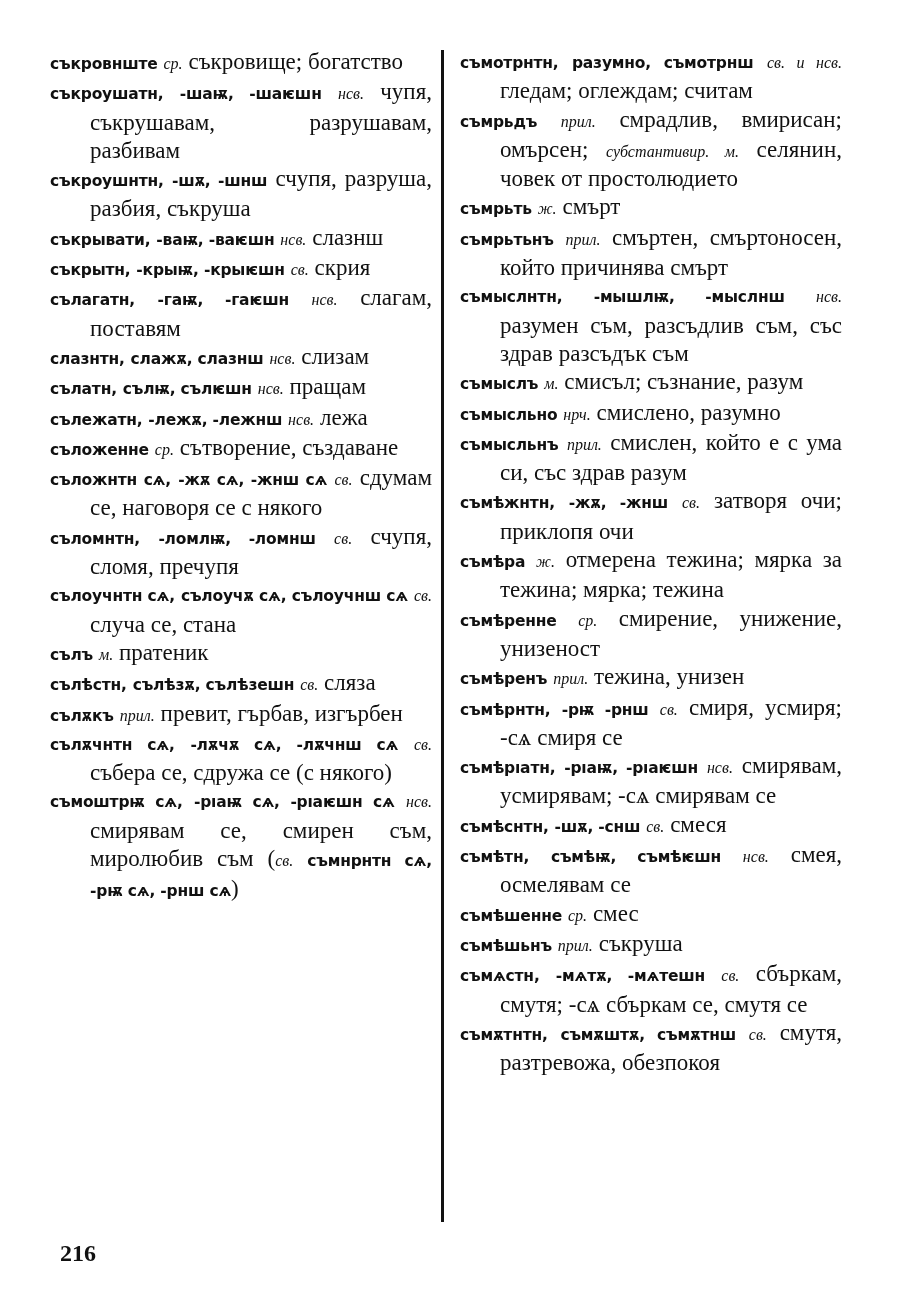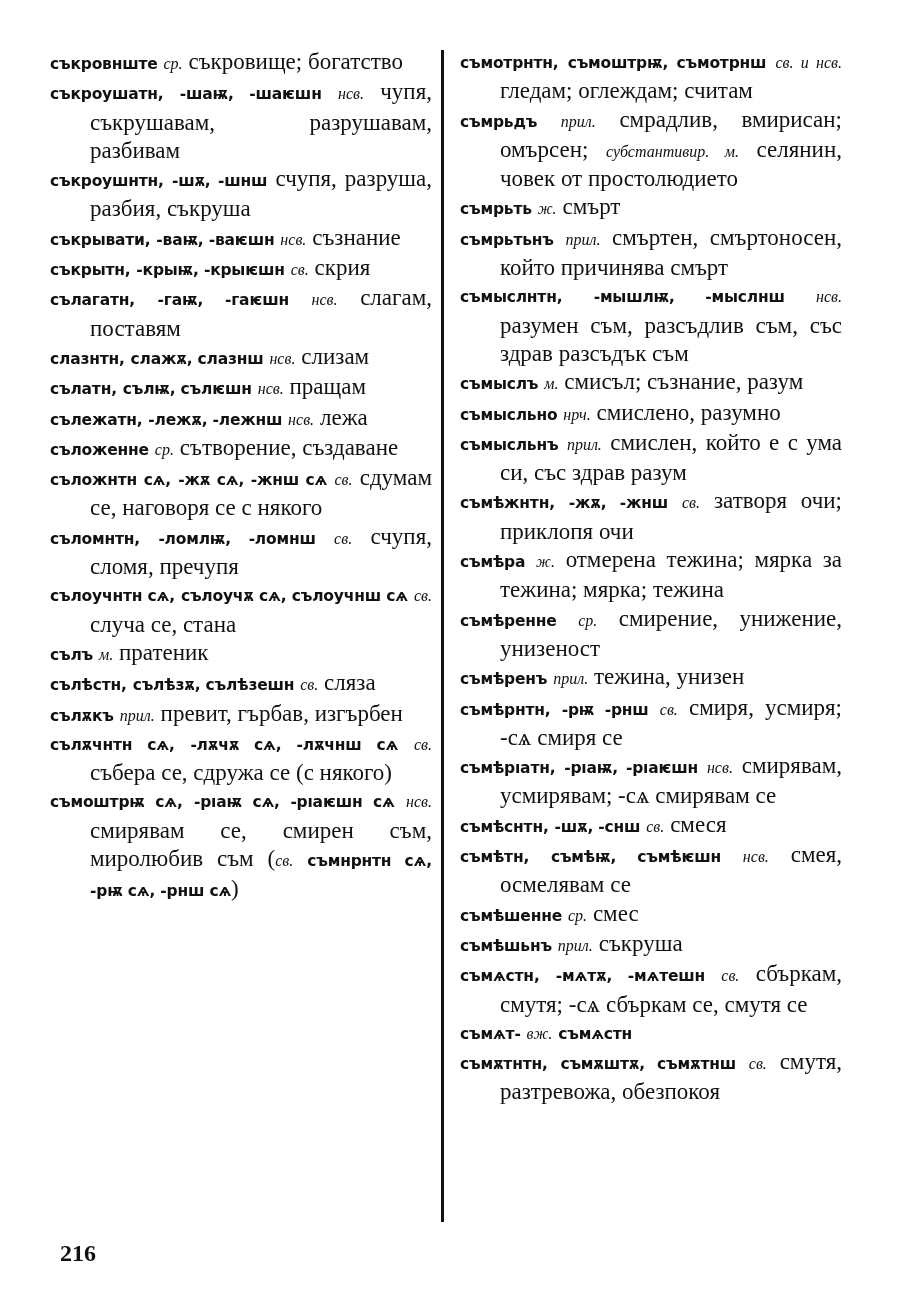--- a/index.html
+++ b/index.html
@@ -41,57 +41,56 @@
 </head>
 <body>
 
 <div class="page">
 
   <div class="column col-left">
 
     <div class="entry"><span class="hw">съкровнште</span> <span class="gram">ср.</span> <span class="def">съкровище; богатство</span></div>
     <div class="entry"><span class="hw">съкроушатн,</span> <span class="forms">-шаѭ, -шаѥшн</span> <span class="gram">нсв.</span> <span class="def">чупя, съкрушавам, разрушавам, разбивам</span></div>
     <div class="entry"><span class="hw">съкроушнтн,</span> <span class="forms">-шѫ, -шнш</span> <span class="def">счупя, разруша, разбия, съкруша</span></div>
-    <div class="entry"><span class="hw">съкрывати,</span> <span class="forms">-ваѭ, -ваѥшн</span> <span class="gram">нсв.</span> <span class="def">съзнание</span></div>
+    <div class="entry"><span class="hw">съкрывати,</span> <span class="forms">-ваѭ, -ваѥшн</span> <span class="gram">нсв.</span> <span class="def">слазнш</span></div>
     <div class="entry"><span class="hw">съкрытн,</span> <span class="forms">-крыѭ, -крыѥшн</span> <span class="gram">св.</span> <span class="def">скрия</span></div>
     <div class="entry"><span class="hw">сълагатн,</span> <span class="forms">-гаѭ, -гаѥшн</span> <span class="gram">нсв.</span> <span class="def">слагам, поставям</span></div>
     <div class="entry"><span class="hw">слазнтн,</span> <span class="forms">слажѫ, слазнш</span> <span class="gram">нсв.</span> <span class="def">слизам</span></div>
     <div class="entry"><span class="hw">сълатн,</span> <span class="forms">сълѭ, сълѥшн</span> <span class="gram">нсв.</span> <span class="def">пращам</span></div>
     <div class="entry"><span class="hw">сълежатн,</span> <span class="forms">-лежѫ, -лежнш</span> <span class="gram">нсв.</span> <span class="def">лежа</span></div>
     <div class="entry"><span class="hw">съложенне</span> <span class="gram">ср.</span> <span class="def">сътворение, създаване</span></div>
     <div class="entry"><span class="hw">съложнтн сѧ,</span> <span class="forms">-жѫ сѧ, -жнш сѧ</span> <span class="gram">св.</span> <span class="def">сдумам се, наговоря се с някого</span></div>
     <div class="entry"><span class="hw">съломнтн,</span> <span class="forms">-ломлѭ, -ломнш</span> <span class="gram">св.</span> <span class="def">счупя, сломя, пречупя</span></div>
     <div class="entry"><span class="hw">сълоучнтн сѧ,</span> <span class="forms">сълоучѫ сѧ, сълоучнш сѧ</span> <span class="gram">св.</span> <span class="def">случа се, стана</span></div>
     <div class="entry"><span class="hw">сълъ</span> <span class="gram">м.</span> <span class="def">пратеник</span></div>
     <div class="entry"><span class="hw">сълѣстн,</span> <span class="forms">сълѣзѫ, сълѣзешн</span> <span class="gram">св.</span> <span class="def">сляза</span></div>
     <div class="entry"><span class="hw">сълѫкъ</span> <span class="gram">прил.</span> <span class="def">превит, гърбав, изгърбен</span></div>
     <div class="entry"><span class="hw">сълѫчнтн сѧ,</span> <span class="forms">-лѫчѫ сѧ, -лѫчнш сѧ</span> <span class="gram">св.</span> <span class="def">събера се, сдружа се (с някого)</span></div>
     <div class="entry"><span class="hw">съмоштрѭ сѧ,</span> <span class="forms">-рıаѭ сѧ, -рıаѥшн сѧ</span> <span class="gram">нсв.</span> <span class="def">смирявам се, смирен съм, миролюбив съм</span> <span class="def">(</span><span class="gram">св.</span> <span class="forms">съмнрнтн сѧ, -рѭ сѧ, -рнш сѧ</span><span class="def">)</span></div>
   </div>
 
   <div class="divider"></div>
 
   <div class="column col-right">
-    <div class="entry"><span class="hw">съмотрнтн,</span> <span class="forms">съмоштрѭ, съмотрнш</span> <span class="gram">св. и нсв.</span> <span class="def">гледам; оглеждам; считам</span></div>
+    <div class="entry"><span class="hw">съмотрнтн,</span> <span class="forms">разумно, съмотрнш</span> <span class="gram">св. и нсв.</span> <span class="def">гледам; оглеждам; считам</span></div>
     <div class="entry"><span class="hw">съмрьдъ</span> <span class="gram">прил.</span> <span class="def">смрадлив, вмирисан; омърсен;</span> <span class="gram">субстантивир. м.</span> <span class="def">селянин, човек от простолюдието</span></div>
     <div class="entry"><span class="hw">съмрьть</span> <span class="gram">ж.</span> <span class="def">смърт</span></div>
     <div class="entry"><span class="hw">съмрьтьнъ</span> <span class="gram">прил.</span> <span class="def">смъртен, смъртоносен, който причинява смърт</span></div>
     <div class="entry"><span class="hw">съмыслнтн,</span> <span class="forms">-мышлѭ, -мыслнш</span> <span class="gram">нсв.</span> <span class="def">разумен съм, разсъдлив съм, със здрав разсъдък съм</span></div>
     <div class="entry"><span class="hw">съмыслъ</span> <span class="gram">м.</span> <span class="def">смисъл; съзнание, разум</span></div>
     <div class="entry"><span class="hw">съмысльно</span> <span class="gram">нрч.</span> <span class="def">смислено, разумно</span></div>
     <div class="entry"><span class="hw">съмысльнъ</span> <span class="gram">прил.</span> <span class="def">смислен, който е с ума си, със здрав разум</span></div>
     <div class="entry"><span class="hw">съмѣжнтн,</span> <span class="forms">-жѫ, -жнш</span> <span class="gram">св.</span> <span class="def">затворя очи; приклопя очи</span></div>
     <div class="entry"><span class="hw">съмѣра</span> <span class="gram">ж.</span> <span class="def">отмерена тежина; мярка за тежина; мярка; тежина</span></div>
     <div class="entry"><span class="hw">съмѣренне</span> <span class="gram">ср.</span> <span class="def">смирение, унижение, унизеност</span></div>
     <div class="entry"><span class="hw">съмѣренъ</span> <span class="gram">прил.</span> <span class="def">тежина, унизен</span></div>
     <div class="entry"><span class="hw">съмѣрнтн,</span> <span class="forms">-рѭ -рнш</span> <span class="gram">св.</span> <span class="def">смиря, усмиря; -сѧ смиря се</span></div>
     <div class="entry"><span class="hw">съмѣрıатн,</span> <span class="forms">-рıаѭ, -рıаѥшн</span> <span class="gram">нсв.</span> <span class="def">смирявам, усмирявам; -сѧ смирявам се</span></div>
     <div class="entry"><span class="hw">съмѣснтн,</span> <span class="forms">-шѫ, -снш</span> <span class="gram">св.</span> <span class="def">смеся</span></div>
     <div class="entry"><span class="hw">съмѣтн,</span> <span class="forms">съмѣѭ, съмѣѥшн</span> <span class="gram">нсв.</span> <span class="def">смея, осмелявам се</span></div>
     <div class="entry"><span class="hw">съмѣшенне</span> <span class="gram">ср.</span> <span class="def">смес</span></div>
     <div class="entry"><span class="hw">съмѣшьнъ</span> <span class="gram">прил.</span> <span class="def">съкруша</span></div>
     <div class="entry"><span class="hw">съмѧстн,</span> <span class="forms">-мѧтѫ, -мѧтешн</span> <span class="gram">св.</span> <span class="def">сбъркам, смутя; -сѧ сбъркам се, смутя се</span></div>
-    <div class="entry"><span class="hw">съмѧт-</span> <span class="gram">вж.</span> <span class="forms">съмѧстн</span></div>
     <div class="entry"><span class="hw">съмѫтнтн,</span> <span class="forms">съмѫштѫ, съмѫтнш</span> <span class="gram">св.</span> <span class="def">смутя, разтревожа, обезпокоя</span></div>
   </div>
 
   <div class="page-number">216</div>
 </div>
 
 </body></html>

